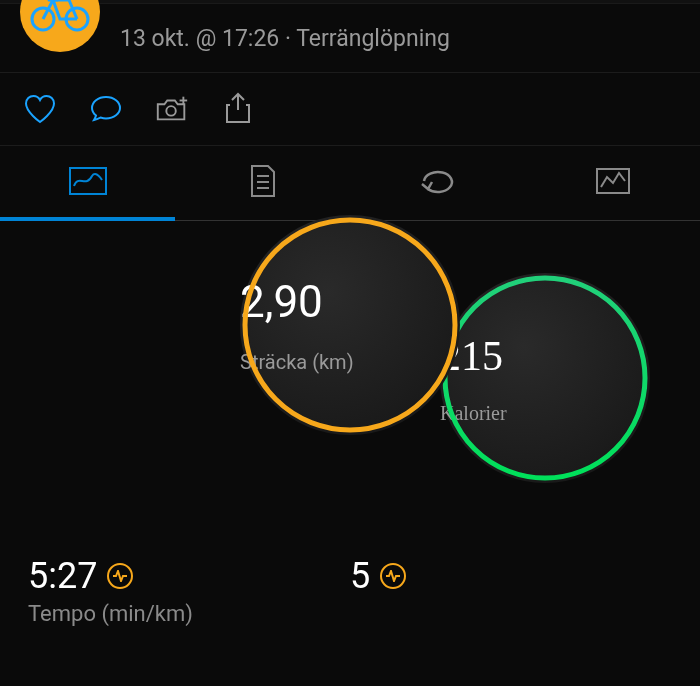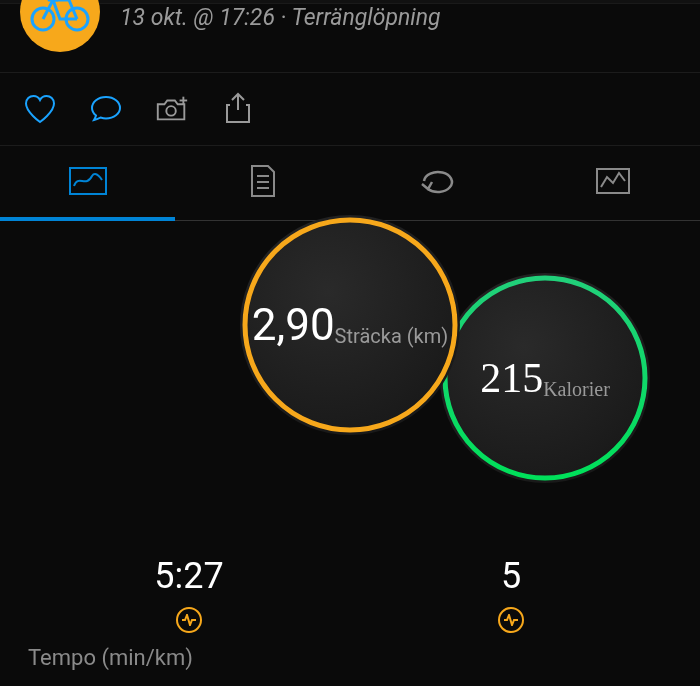--- a/index.html
+++ b/index.html
@@ -11,24 +11,23 @@
     color: #fff;
     overflow: hidden;
   }
   .topbar {
     height: 4px;
     background: #111;
     border-bottom: 1px solid #1a1a1a;
   }
   .header {
     display: flex;
-    align-items: flex-start;
+    align-items: flex-end;
     padding: 8px 20px 20px 20px;
     border-bottom: 1px solid #1c1c1c;
-    font-style: italic;
   }
   .avatar {
     width: 80px;
     height: 80px;
     border-radius: 50%;
     background: #f7a81b;
     display: flex;
     align-items: center;
     justify-content: center;
     position: relative;
@@ -74,22 +73,22 @@
   .gauges {
     position: relative;
     height: 300px;
     margin-top: 4px;
   }
   .gauge {
     position: absolute;
     border-radius: 50%;
     background: radial-gradient(circle at 40% 35%, #2a2a2a, #141414);
     display: flex;
-    flex-direction: row;
-    align-items: center;
+    flex-direction: column;
+    align-items: flex-start;
     justify-content: center;
   }
   .gauge .ring {
     position: absolute;
     inset: 0;
     border-radius: 50%;
   }
   .gauge-time {
     width: 210px; height: 210px;
     left: 48px; top: 48px;
@@ -118,30 +117,29 @@
     display: flex;
     padding: 30px 28px 0 28px;
   }
   .stat {
     flex: 1;
   }
   .stat-top {
     display: flex;
     align-items: center;
     gap: 10px;
-    flex-direction: column;
   }
   .stat-value {
     font-size: 36px;
     color: #fff;
   }
   .stat-label {
     font-size: 22px;
     color: #8a8a8a;
-    margin-top: 12px;
+    margin-top: 4px;
   }
   .pulse-badge {
     width: 26px; height: 26px;
     border: 2px solid #f7a81b;
     border-radius: 50%;
     display: flex; align-items:center; justify-content:center;
   }
 </style>
 </head>
 <body>

